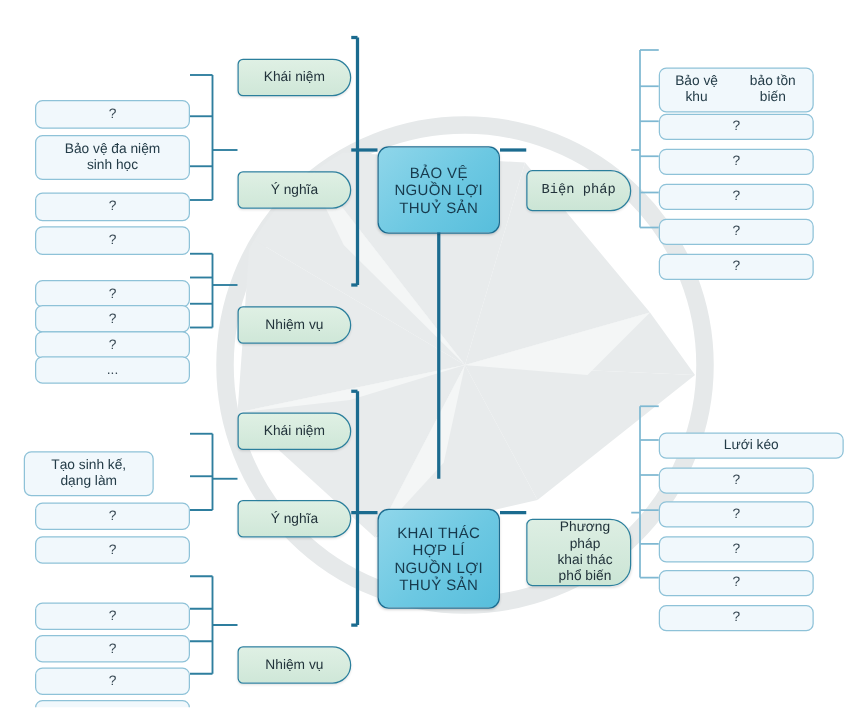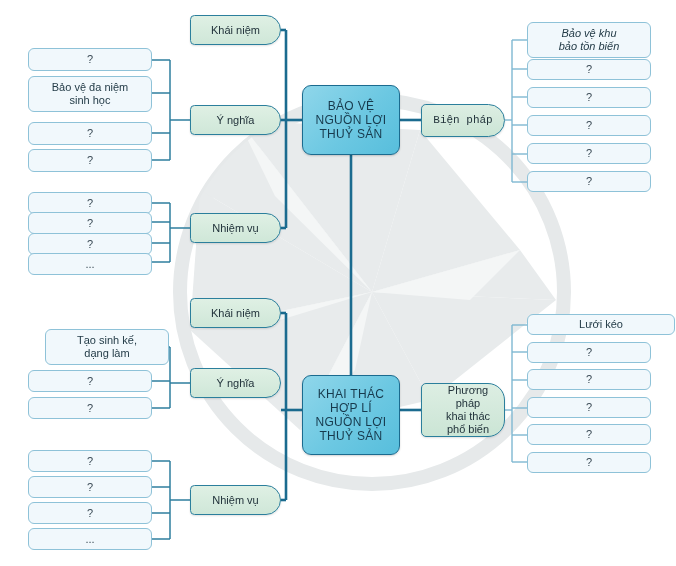--- a/index.html
+++ b/index.html
@@ -12,21 +12,21 @@
   #watermark{position:absolute;left:0;top:0;width:676px;height:566px;
              pointer-events:none;z-index:0;}
 
   
   #wires{position:absolute;left:0;top:0;width:676px;height:566px;z-index:1;
          pointer-events:none;}
 
   
   .node{position:absolute;z-index:3;box-sizing:border-box;
         display:flex;align-items:center;justify-content:center;
-        text-align:center;line-height:1.18;}
+        text-align:center;line-height:1.18;margin-top:32px;}
 
   
   .core{background:linear-gradient(135deg,#8fd6ea 0%,#6cc8e2 55%,#57bedc 100%);
         border:1.6px solid #1b6b8f;border-radius:9px;
         color:#173a4d;font-size:12px;letter-spacing:.3px;
         box-shadow:0 1px 2px rgba(0,0,0,.18);}
 
   
   .branch{background:linear-gradient(180deg,#dff0e4 0%,#cfe7d8 100%);
           border:1.6px solid #2b7f9c;
@@ -199,21 +199,21 @@
     <span class="lbl">?</span>
   </div>
   <div class="node leaf q" style="left:28px;top:253px;width:124px;height:22px;">
     <span class="lbl">...</span>
   </div>
 
   <div class="node subtopic" style="left:421px;top:104px;width:84px;height:33px;font-family:Liberation Mono, monospace;">
     <span class="lbl">Biện pháp</span>
   </div>
 
-  <div class="node leaf" style="left:527px;top:22px;width:124px;height:36px;flex-direction:column;font-style:italic;">
+  <div class="node leaf" style="left:527px;top:22px;width:124px;height:36px;flex-direction:row;">
     <span class="lbl">Bảo vệ khu</span>
     <span class="lbl">bảo tồn biến</span>
   </div>
   <div class="node leaf q" style="left:527px;top:59px;width:124px;height:21px;">
     <span class="lbl">?</span>
   </div>
   <div class="node leaf q" style="left:527px;top:87px;width:124px;height:21px;">
     <span class="lbl">?</span>
   </div>
   <div class="node leaf q" style="left:527px;top:115px;width:124px;height:21px;">
@@ -236,21 +236,21 @@
   <div class="node branch" style="left:190px;top:298px;width:91px;height:30px;">
     <span class="lbl">Khái niệm</span>
   </div>
   <div class="node branch" style="left:190px;top:368px;width:91px;height:30px;">
     <span class="lbl">Ý nghĩa</span>
   </div>
   <div class="node branch" style="left:190px;top:485px;width:91px;height:30px;">
     <span class="lbl">Nhiệm vụ</span>
   </div>
 
-  <div class="node leaf" style="left:45px;top:329px;width:124px;height:36px;flex-direction:column;">
+  <div class="node leaf" style="left:19px;top:329px;width:104px;height:36px;flex-direction:column;">
     <span class="lbl">Tạo sinh kế,</span>
     <span class="lbl">dạng làm</span>
   </div>
   <div class="node leaf q" style="left:28px;top:370px;width:124px;height:22px;">
     <span class="lbl">?</span>
   </div>
   <div class="node leaf q" style="left:28px;top:397px;width:124px;height:22px;">
     <span class="lbl">?</span>
   </div>
 

